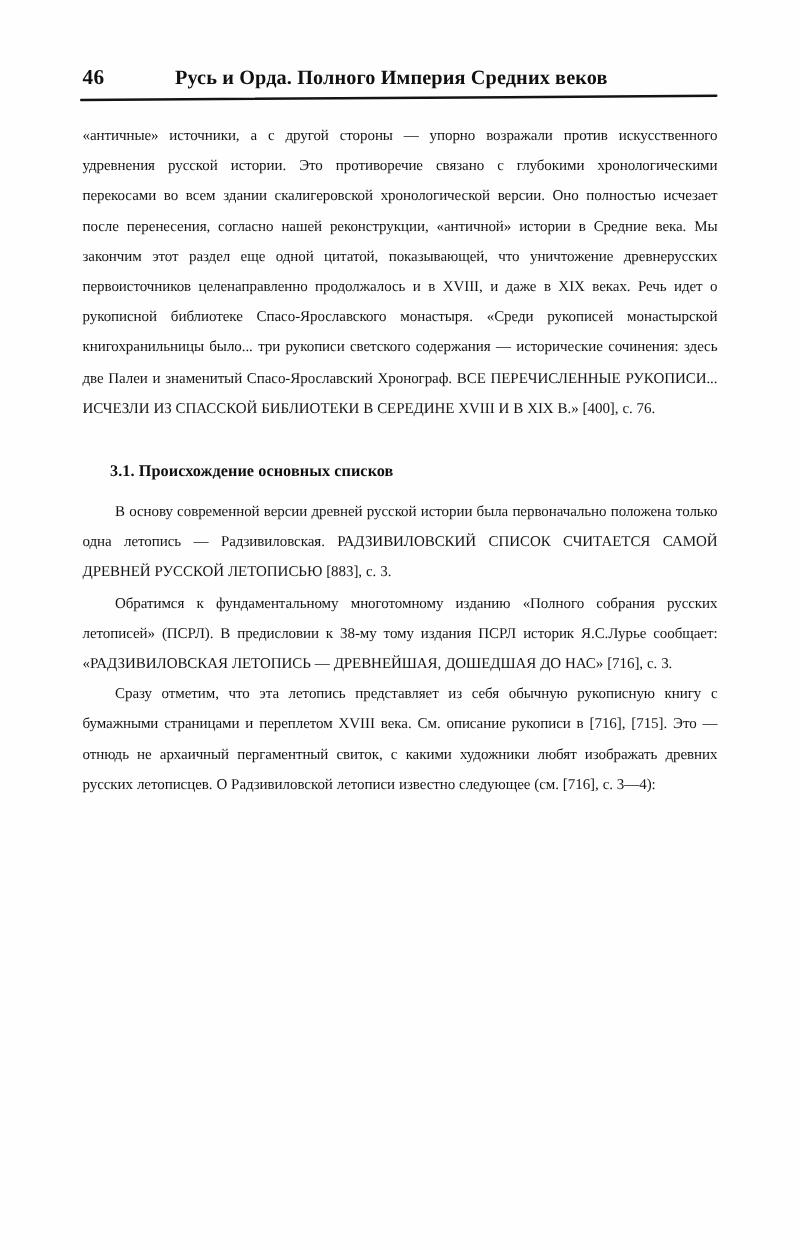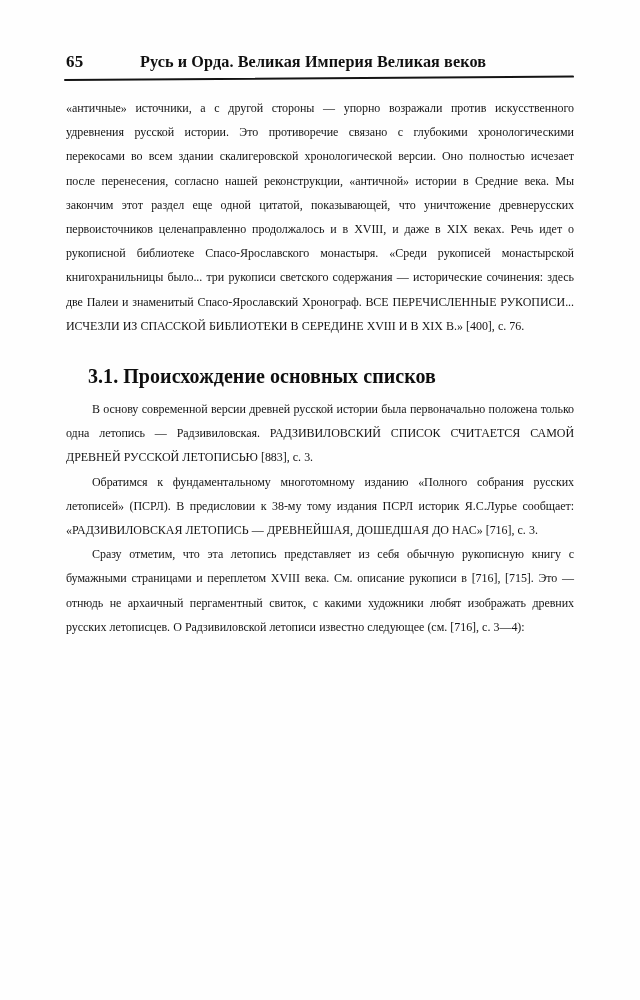--- a/index.html
+++ b/index.html
@@ -111,21 +111,21 @@
   
   h2.section-heading::after {
     content: "";
     display: inline-block;
     width: 100%;
   }
 
   h3.sub-heading {
     margin: 0;
     padding: 0 0 0 22px;
-    font-size: 20px;
+    font-size: 13px;
     line-height: 23px;
     font-weight: 700;
     color: #0e0e0e;
     letter-spacing: 0.05px;
   }
   .subheading-block {
     margin-top: 27px;
     margin-bottom: 9px;
   }
 
@@ -135,22 +135,22 @@
   .para-gap {
     margin-top: 0px;
   }
 </style>
 </head>
 <body>
 
 <div class="page">
 
   <div class="running-head">
-    <span class="folio">65</span>
-    <span class="head-title">Русь и Орда. Великая Империя Великая веков</span>
+    <span class="folio">46</span>
+    <span class="head-title">Русь и Орда. Полного Империя Средних веков</span>
   </div>
   <div class="head-rule"></div>
 
   <div class="content">
 
     <div class="para-block">
       <p class="para">«античные» источники, а с другой стороны — упорно возражали против искусственного удревнения русской истории. Это противоречие связано с глубокими хронологическими перекосами во всем здании скалигеровской хронологической версии. Оно полностью исчезает после перенесения, согласно нашей реконструкции, «античной» истории в Средние века. Мы закончим этот раздел еще одной цитатой, показывающей, что уничтожение древнерусских первоисточников целенаправленно продолжалось и в XVIII, и даже в XIX веках. Речь идет о рукописной библиотеке Спасо-Ярославского монастыря. «Среди рукописей монастырской книгохранильницы было... три рукописи светского содержания — исторические сочинения: здесь две Палеи и знаменитый Спасо-Ярославский Хронограф. ВСЕ ПЕРЕЧИСЛЕННЫЕ РУКОПИСИ... ИСЧЕЗЛИ ИЗ СПАССКОЙ БИБЛИОТЕКИ В СЕРЕДИНЕ XVIII И В XIX В.» [400], с. 76.</p>
     </div>
 
 

